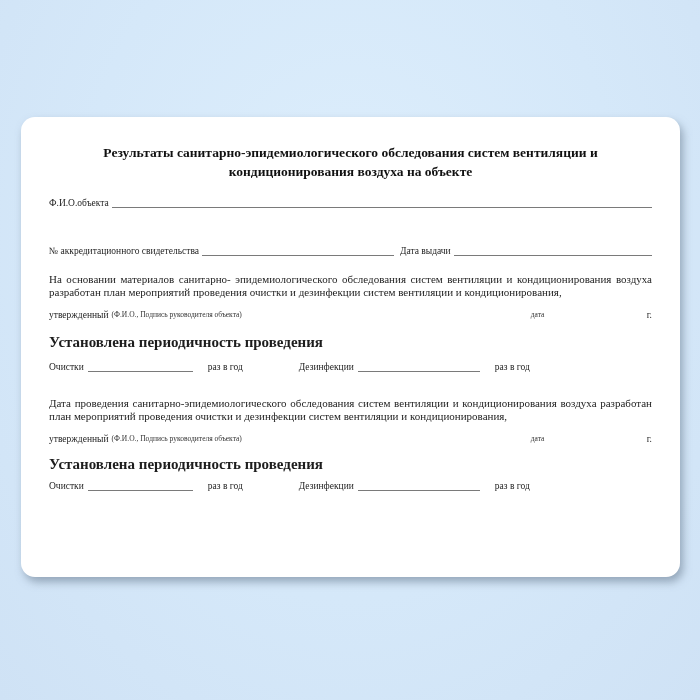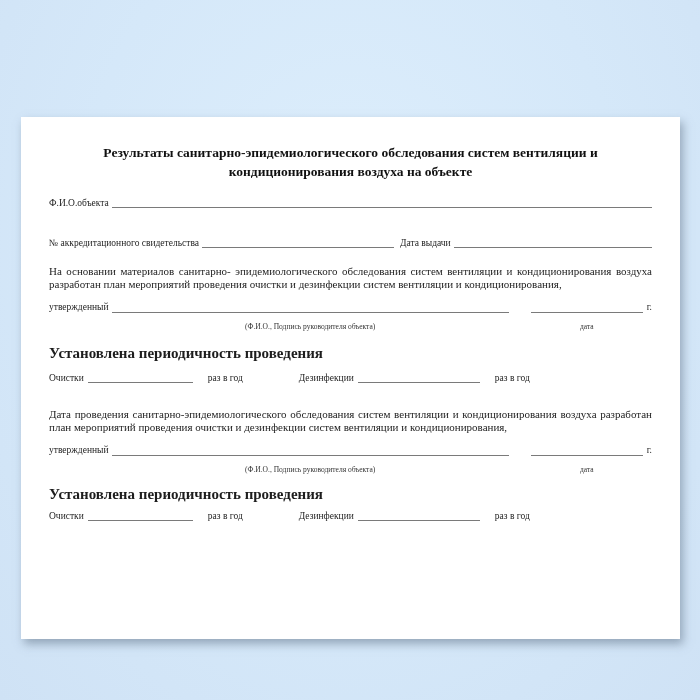--- a/index.html
+++ b/index.html
@@ -2,48 +2,49 @@
 <html><head>
 <meta charset="utf-8">
 <style>
   html, body { margin: 0; padding: 0; }
   body {
     width: 700px; height: 700px; position: relative; overflow: hidden;
     background: radial-gradient(ellipse at 50% 35%, #ddeefc 0%, #d5e8f9 55%, #cfe2f5 100%);
     font-family: "Liberation Serif", "DejaVu Serif", serif;
   }
   .paper {
-    position: absolute; left: 21px; top: 117px; width: 659px; height: 522px;
+    position: absolute; left: 21px; top: 117px; width: 659px; height: 460px;
     background: #ffffff;
     box-shadow: 3px 5px 9px rgba(96,114,135,0.55);
     box-sizing: border-box;
     padding: 24px 28px 0 28px;
     color: #1d1d1d;
+    border-radius: 14px;
   }
   .title {
     font-size: 13.5px; font-weight: bold; text-align: center;
     line-height: 19px; margin: 2px 12px 0 12px; color: #111;
   }
   .row { display: flex; align-items: flex-end; font-size: 9.5px; line-height: 12px; }
   .lbl { white-space: nowrap; }
   .line { border-bottom: 1px solid #7a7a7a; height: 10px; margin-bottom: 1px; }
   .grow { flex: 1 1 auto; }
   .para {
     font-size: 11px; line-height: 13px; text-align: justify; color: #1d1d1d;
   }
   .r-survey  { margin-top: 21px; }
   .r-expert  { margin-top: 16px; }
-  .r-accred  { margin-top: 28px; }
+  .r-accred  { margin-top: 36px; }
   .r-accred .accred-line { width: 192px; margin-left: 3px; }
   .r-accred .issue-lbl { margin-left: 6px; }
   .p1 { margin-top: 16px; }
   .p2 { margin-top: 24px; }
   .approve { margin-top: 10px; }
   .approve .row { align-items: flex-start; }
-  .approve .col { display: flex; flex-direction: column; gap: 8px; }
+  .approve .col { display: flex; flex-direction: row; }
   .approve .col .line { height: 11px; margin-bottom: 0; }
   .approve .main { flex: 1 1 auto; margin-left: 3px; }
   .approve .spacer { width: 22px; }
   .approve .datecol { width: 112px; }
   .approve .gsuf { margin-left: 4px; }
   .cap {
     font-size: 7.5px; line-height: 10px; margin-top: 1px;
     text-align: center; color: #333; white-space: nowrap;
   }
   .heading { font-size: 15px; line-height: 12px; font-weight: bold; }

